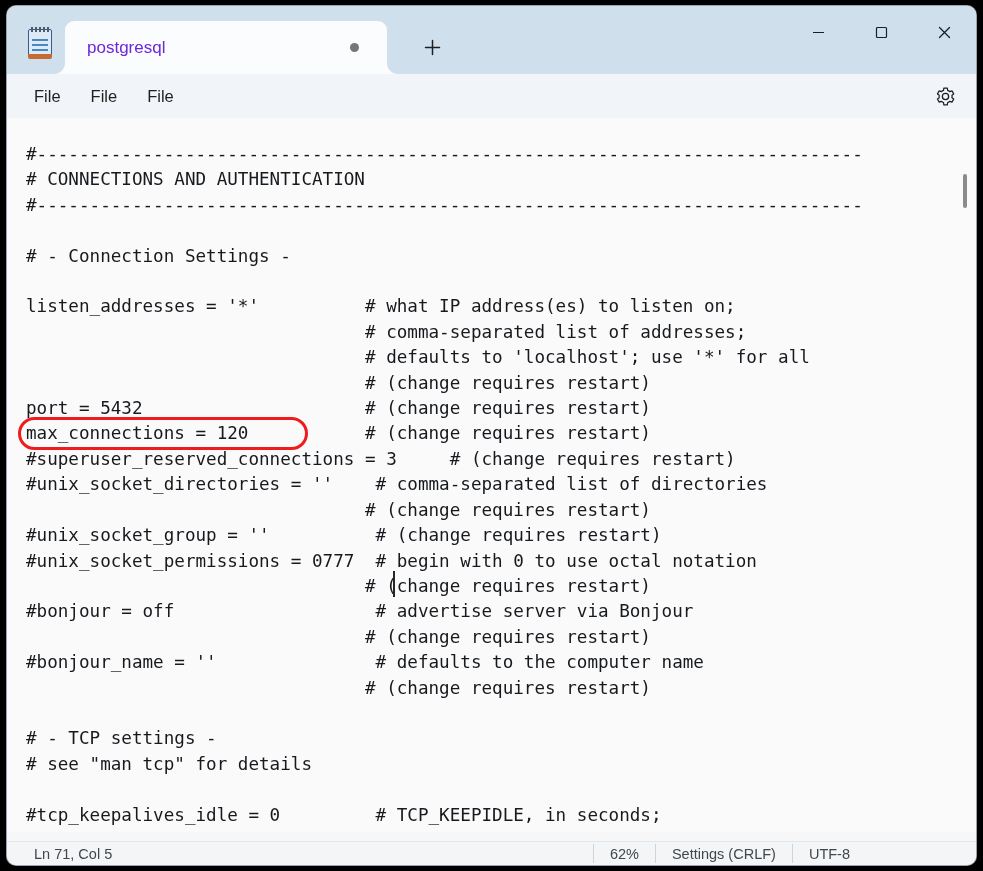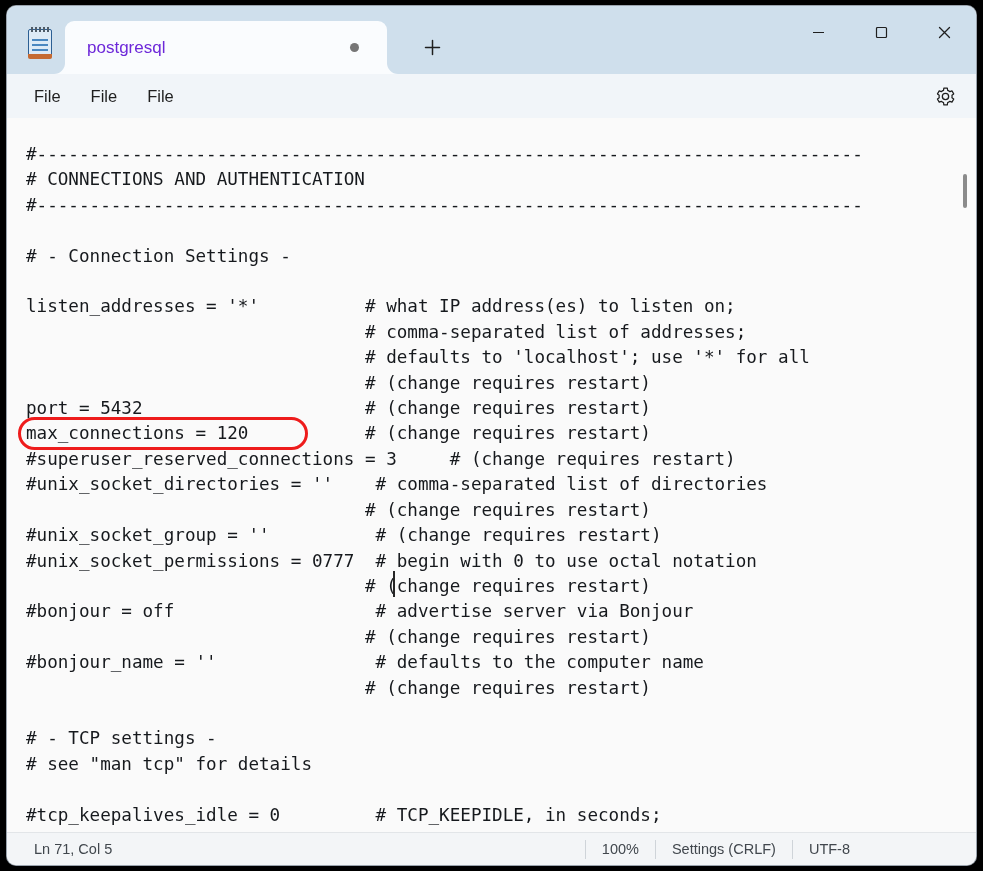--- a/index.html
+++ b/index.html
@@ -202,21 +202,21 @@
     position: absolute;
     right: 6px; top: 56px;
     width: 4px; height: 34px;
     border-radius: 2px;
     background: #8b8b8b;
   }
 
   
   #statusbar {
     position: absolute; left: 0; bottom: 0;
-    width: 100%; height: 33px;
+    width: 100%; height: 24px;
     background: #f3f5f7;
     border-top: 1px solid #e2e5e8;
     display: flex;
     align-items: center;
     font-size: 14.5px;
     color: #41474d;
   }
   .sb-cell {
     display: flex; align-items: center;
     height: 100%;
@@ -334,21 +334,21 @@
 
     <div id="vscroll-track">
       <div id="vscroll-thumb"></div>
     </div>
   </div>
 
   <div id="statusbar">
     <div class="sb-cell" id="sb-pos">Ln 71, Col 5</div>
     <div id="sb-spacer"></div>
     <div class="sb-sep"></div>
-    <div class="sb-cell">100%</div>
+    <div class="sb-cell">62%</div>
     <div class="sb-sep"></div>
     <div class="sb-cell">Settings (CRLF)</div>
     <div class="sb-sep"></div>
     <div class="sb-cell">UTF-8</div>
     <div style="width:110px"></div>
   </div>
 
 </div>
 
 </body></html>

